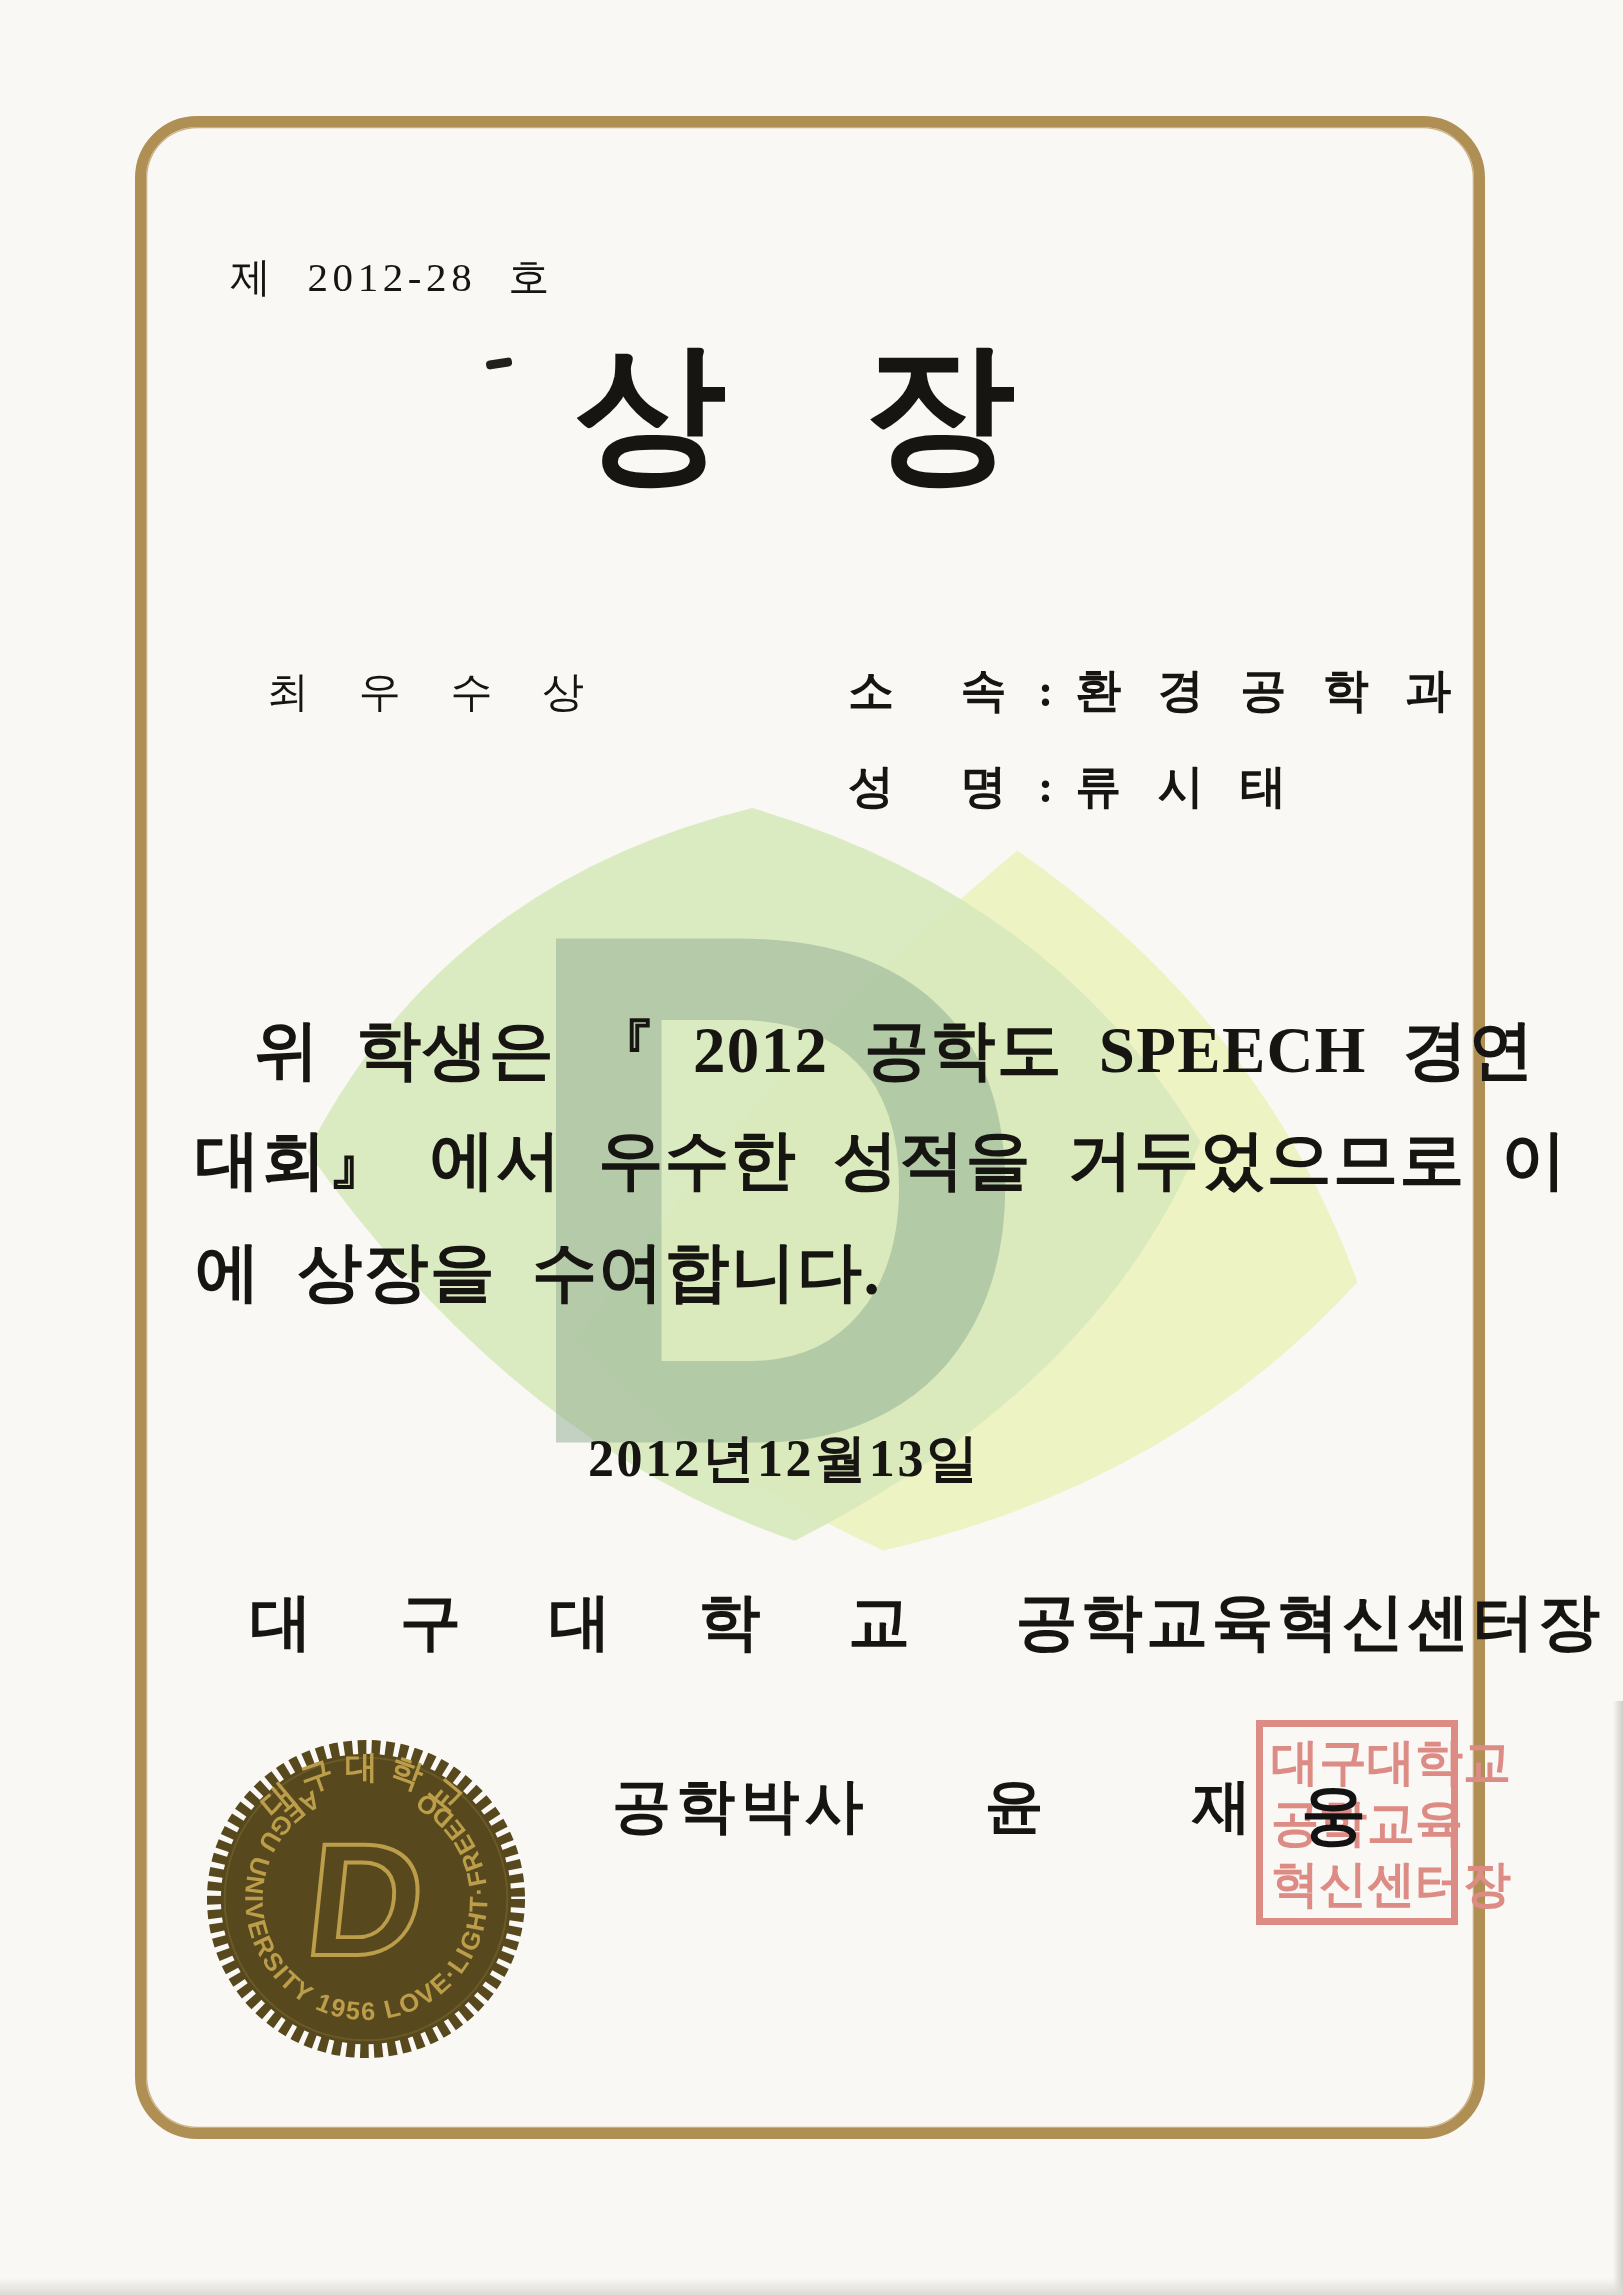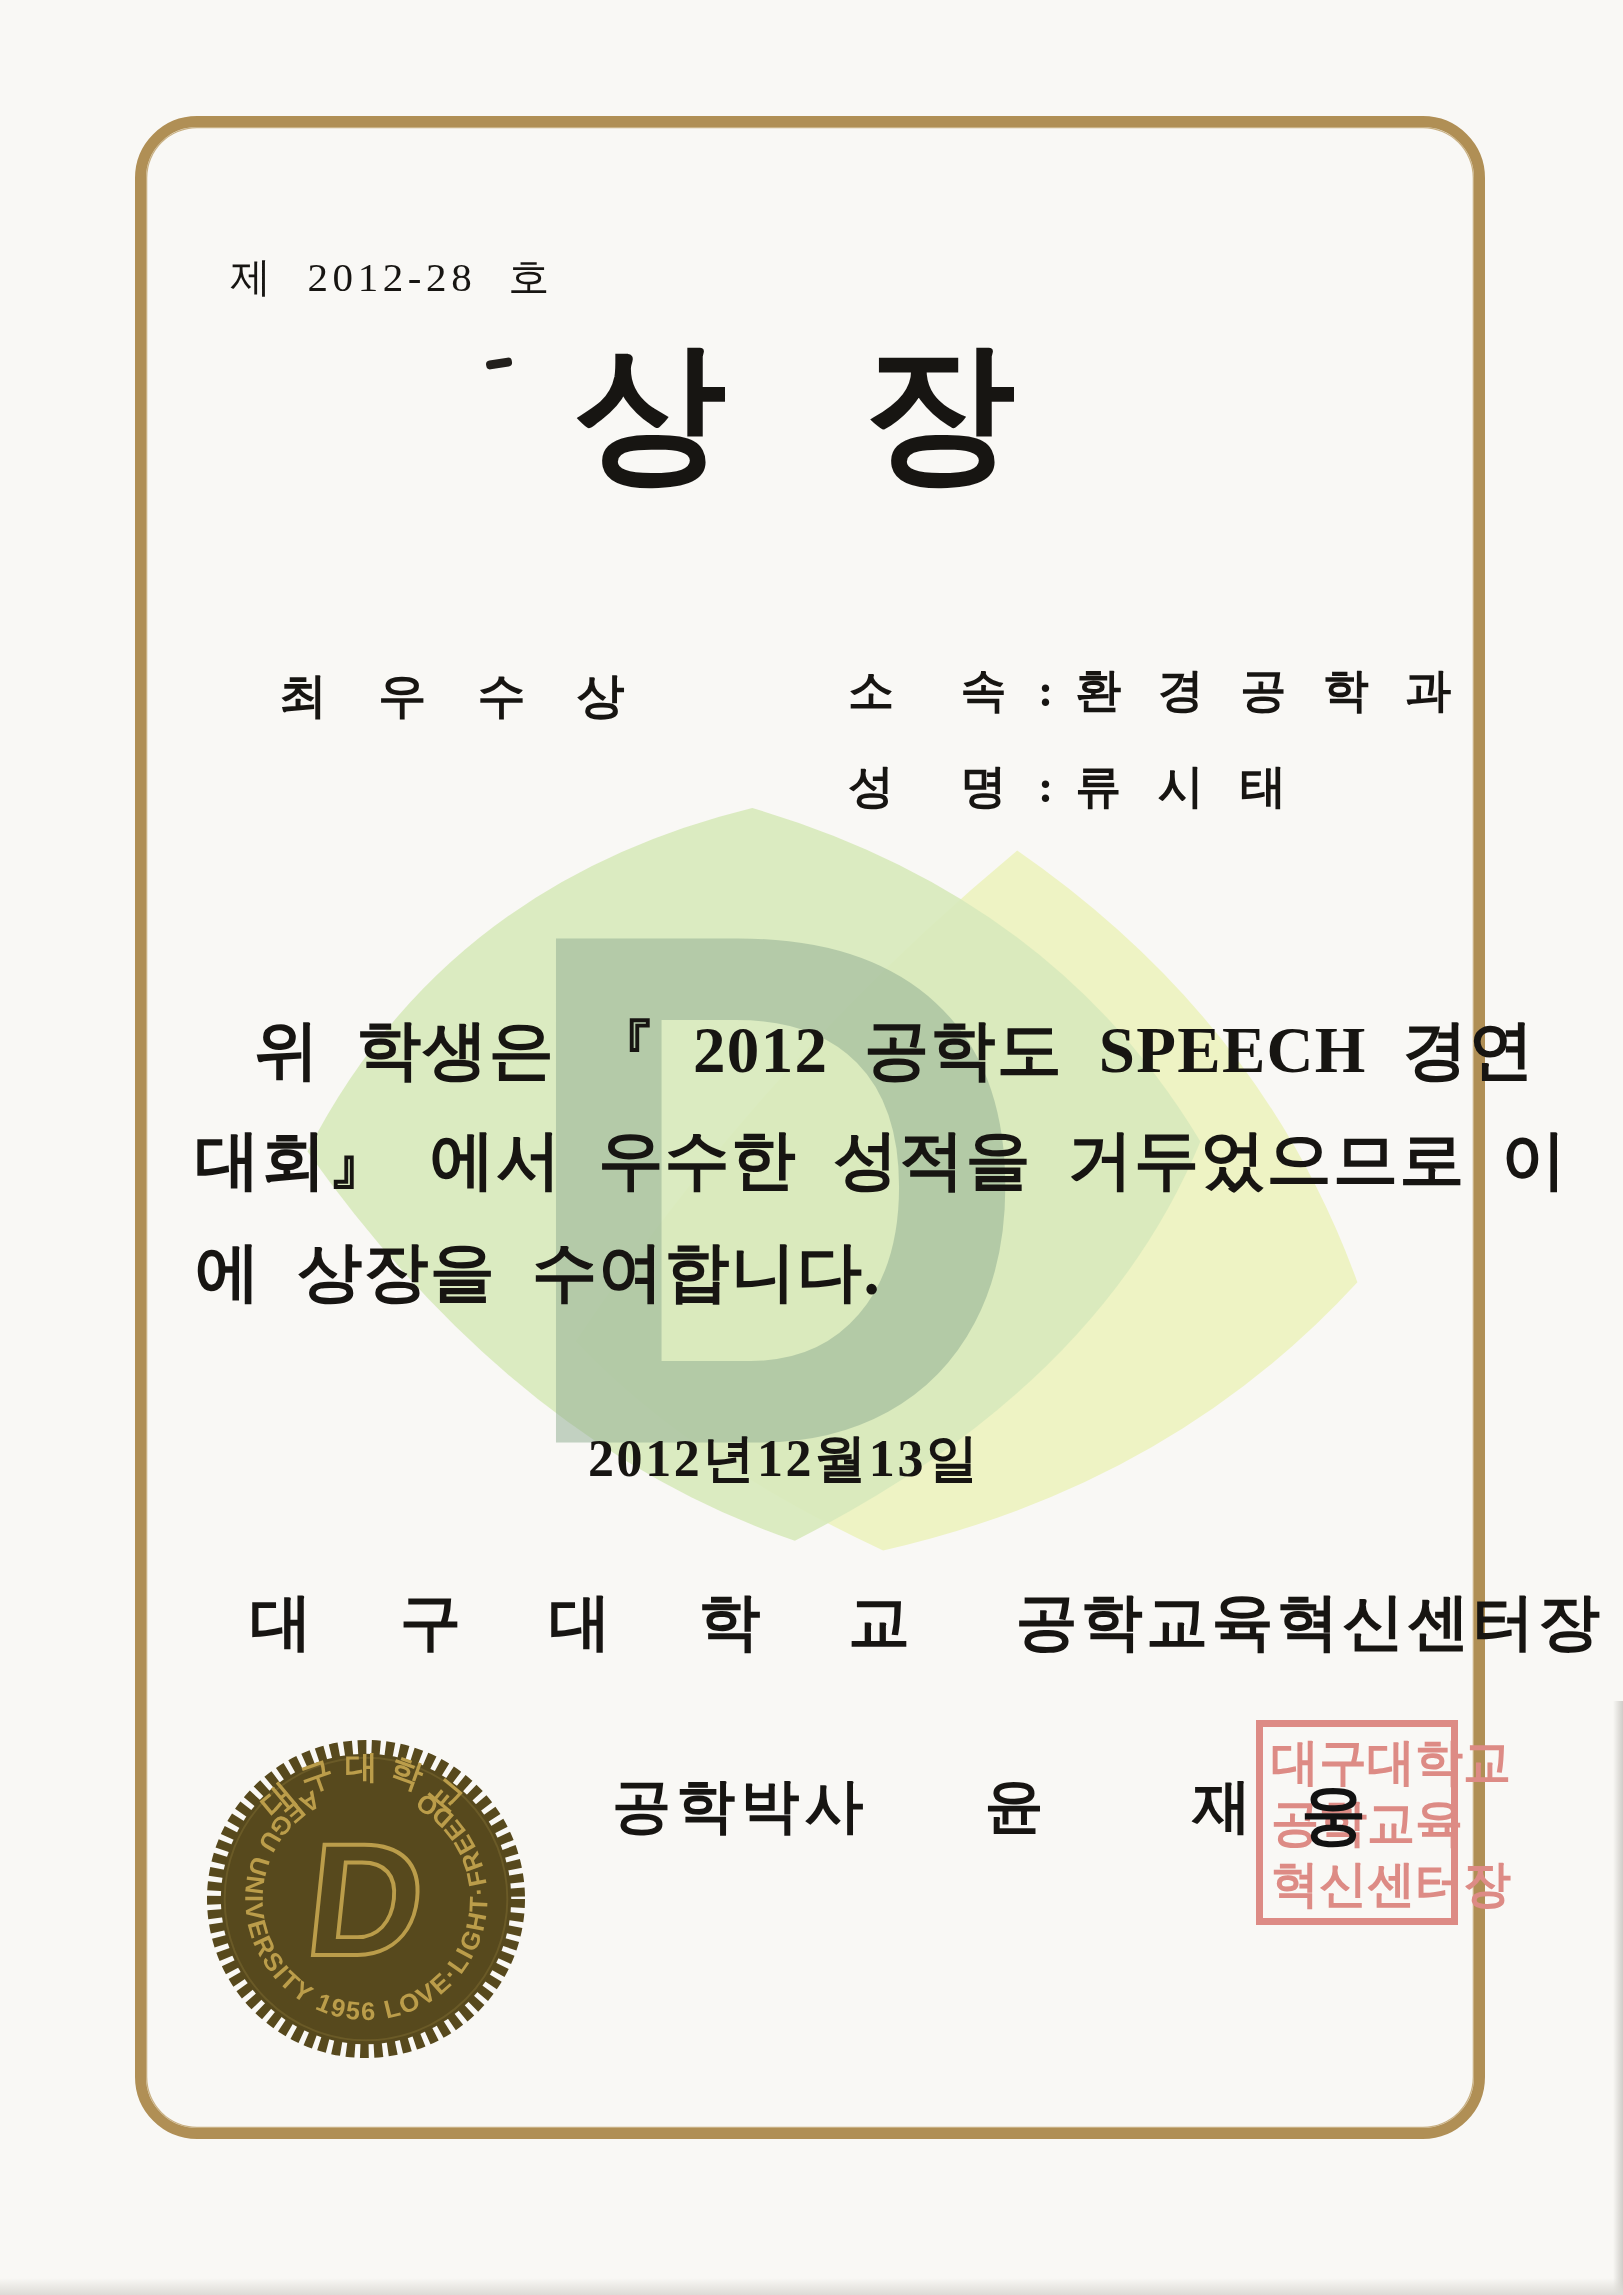--- a/index.html
+++ b/index.html
@@ -33,21 +33,21 @@
     font-size:152px;font-weight:700;line-height:1.1;
     transform:translateX(-16.4px);
   }
   .artifact-dash{
     position:absolute;left:486px;top:359px;width:26px;height:8.5px;
     background:#23201c;border-radius:3.9px;transform:rotate(-9deg);
   }
   
   .award-name{
     position:absolute;left:267px;top:664px;
-    font-size:48px;letter-spacing:19.6px;font-weight:700;margin-left:12px;
+    font-size:42px;letter-spacing:19.6px;font-weight:400;
   }
   .recipient{
     position:absolute;left:840px;top:660px;
     font-size:46px;font-weight:600;
   }
   .recipient .row{display:flex;align-items:baseline;margin-bottom:34px;}
   .recipient .lbl{letter-spacing:27.5px;margin-left:8px;}
   .recipient .colon{margin:0 22px 0 3.9px;}
   .recipient .val{letter-spacing:7.9px;word-spacing:9.2px;}
   

